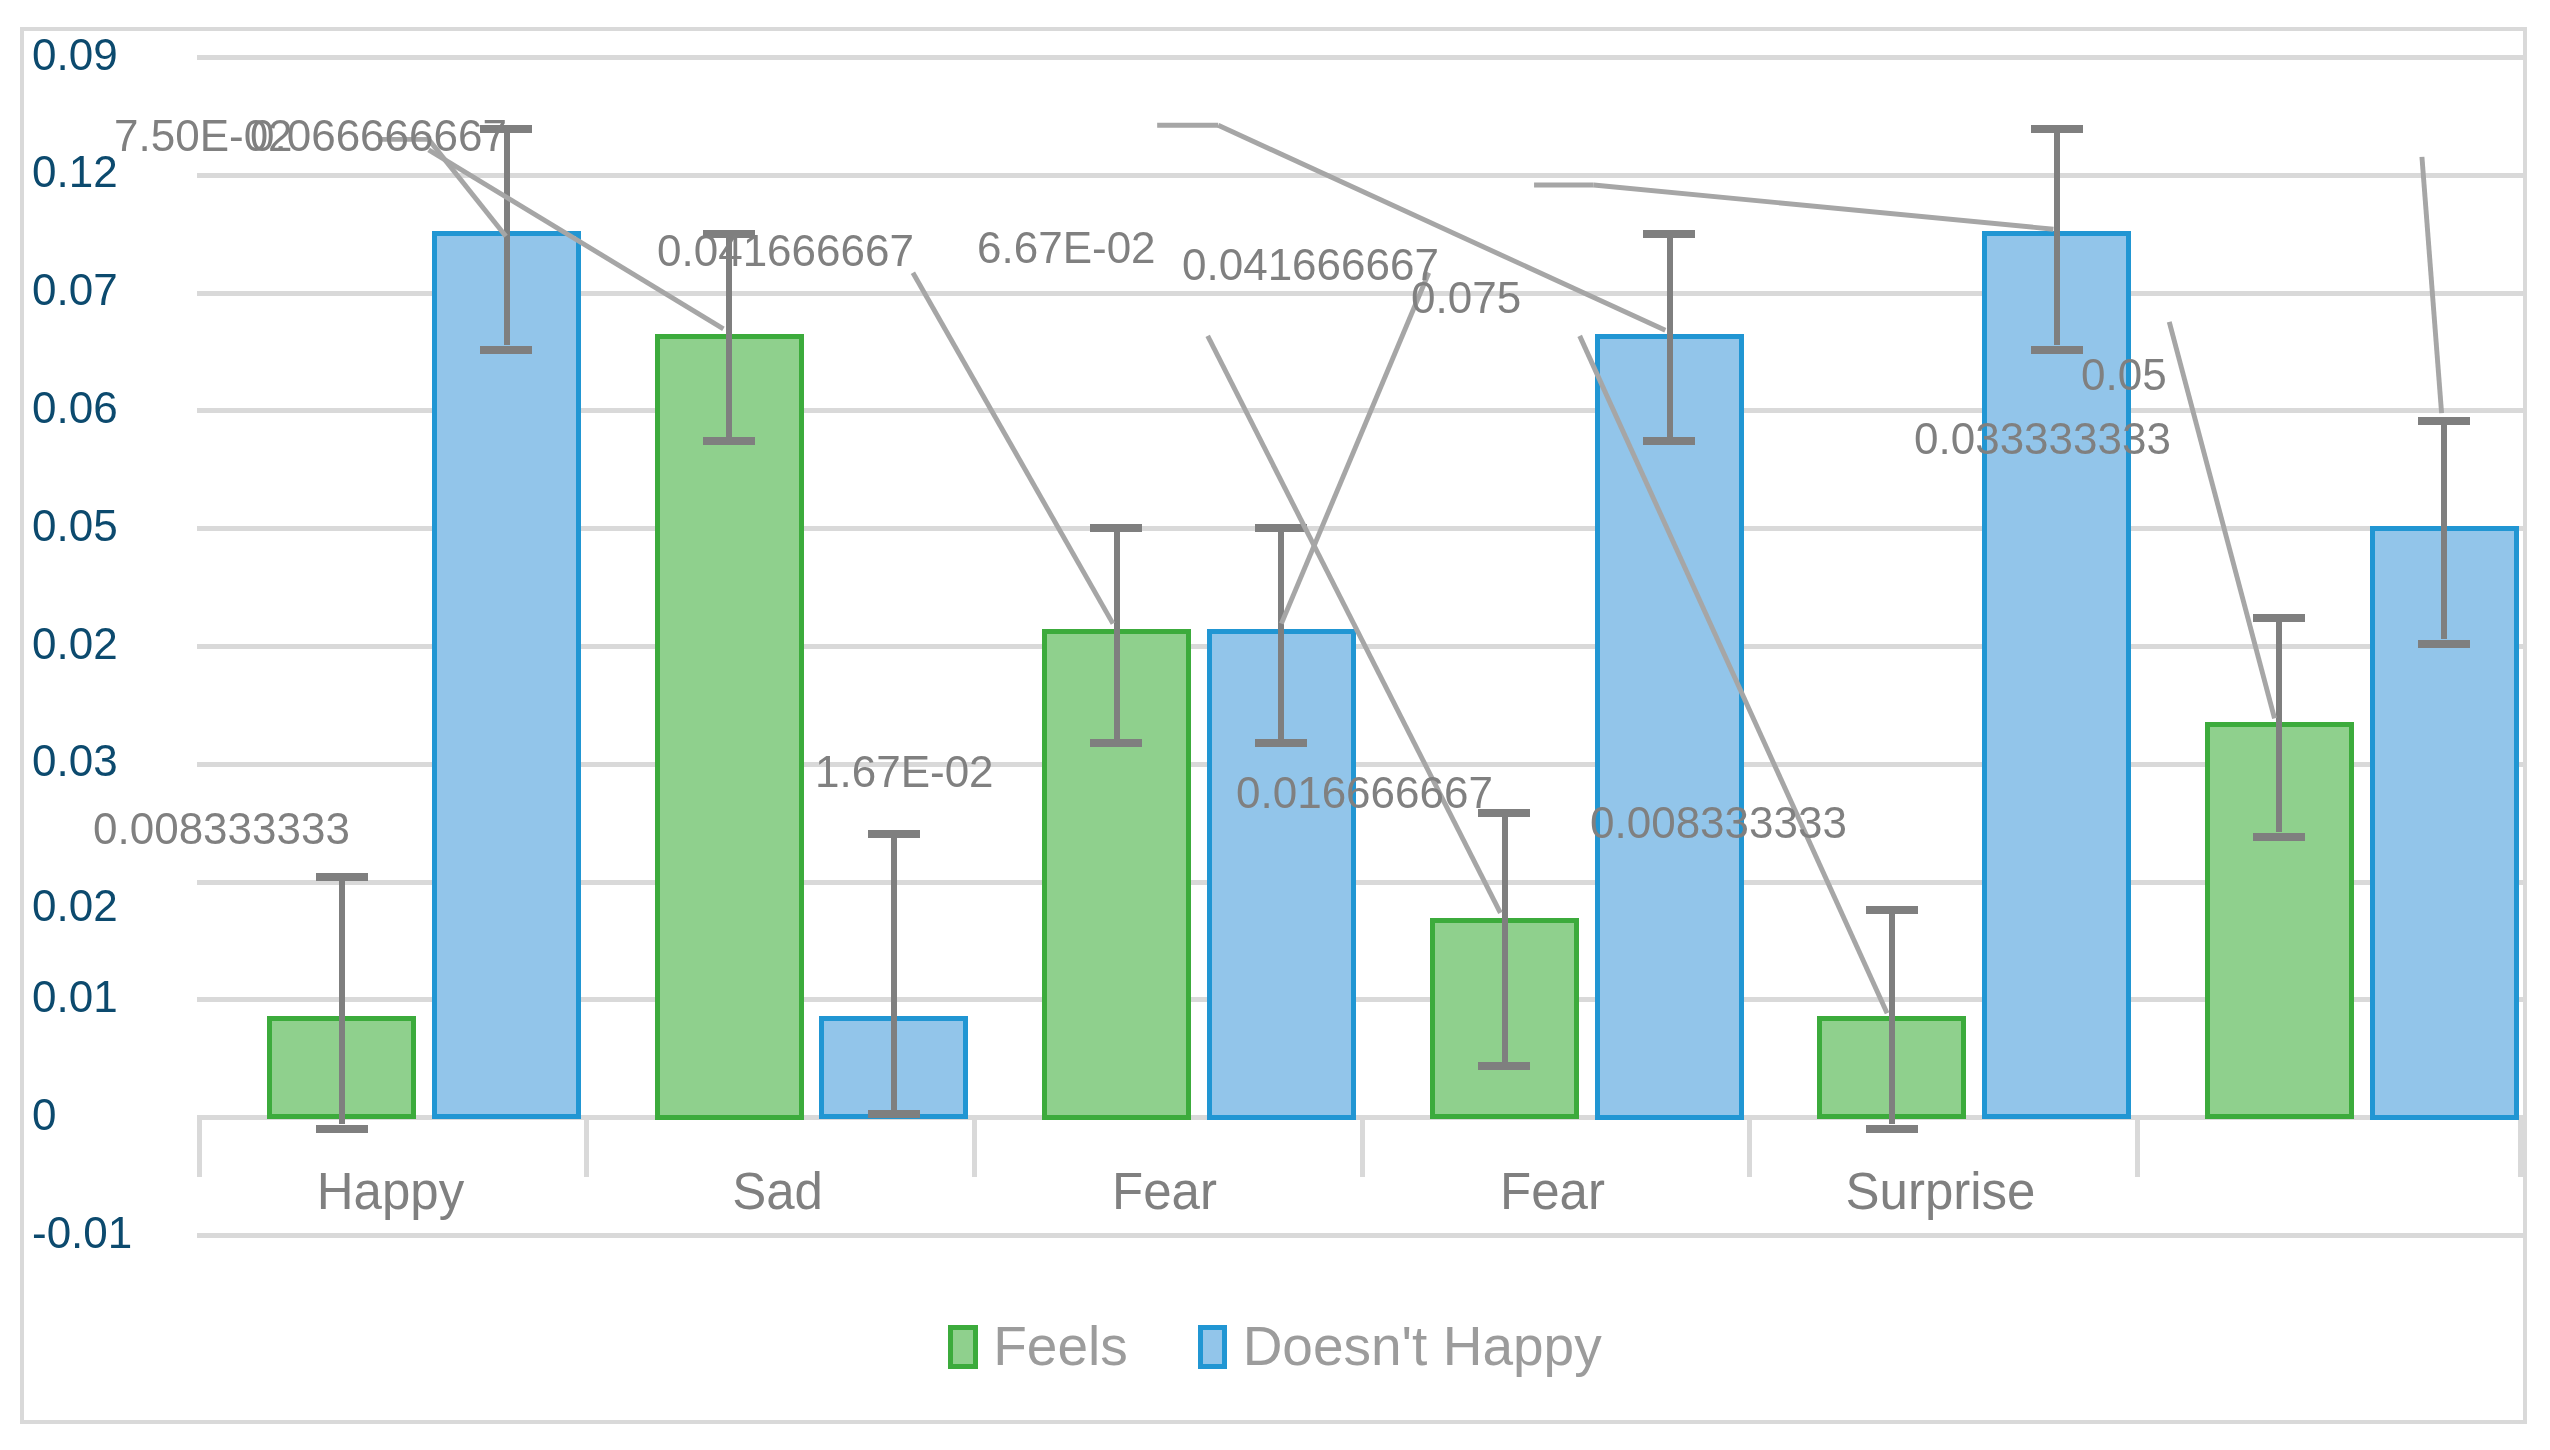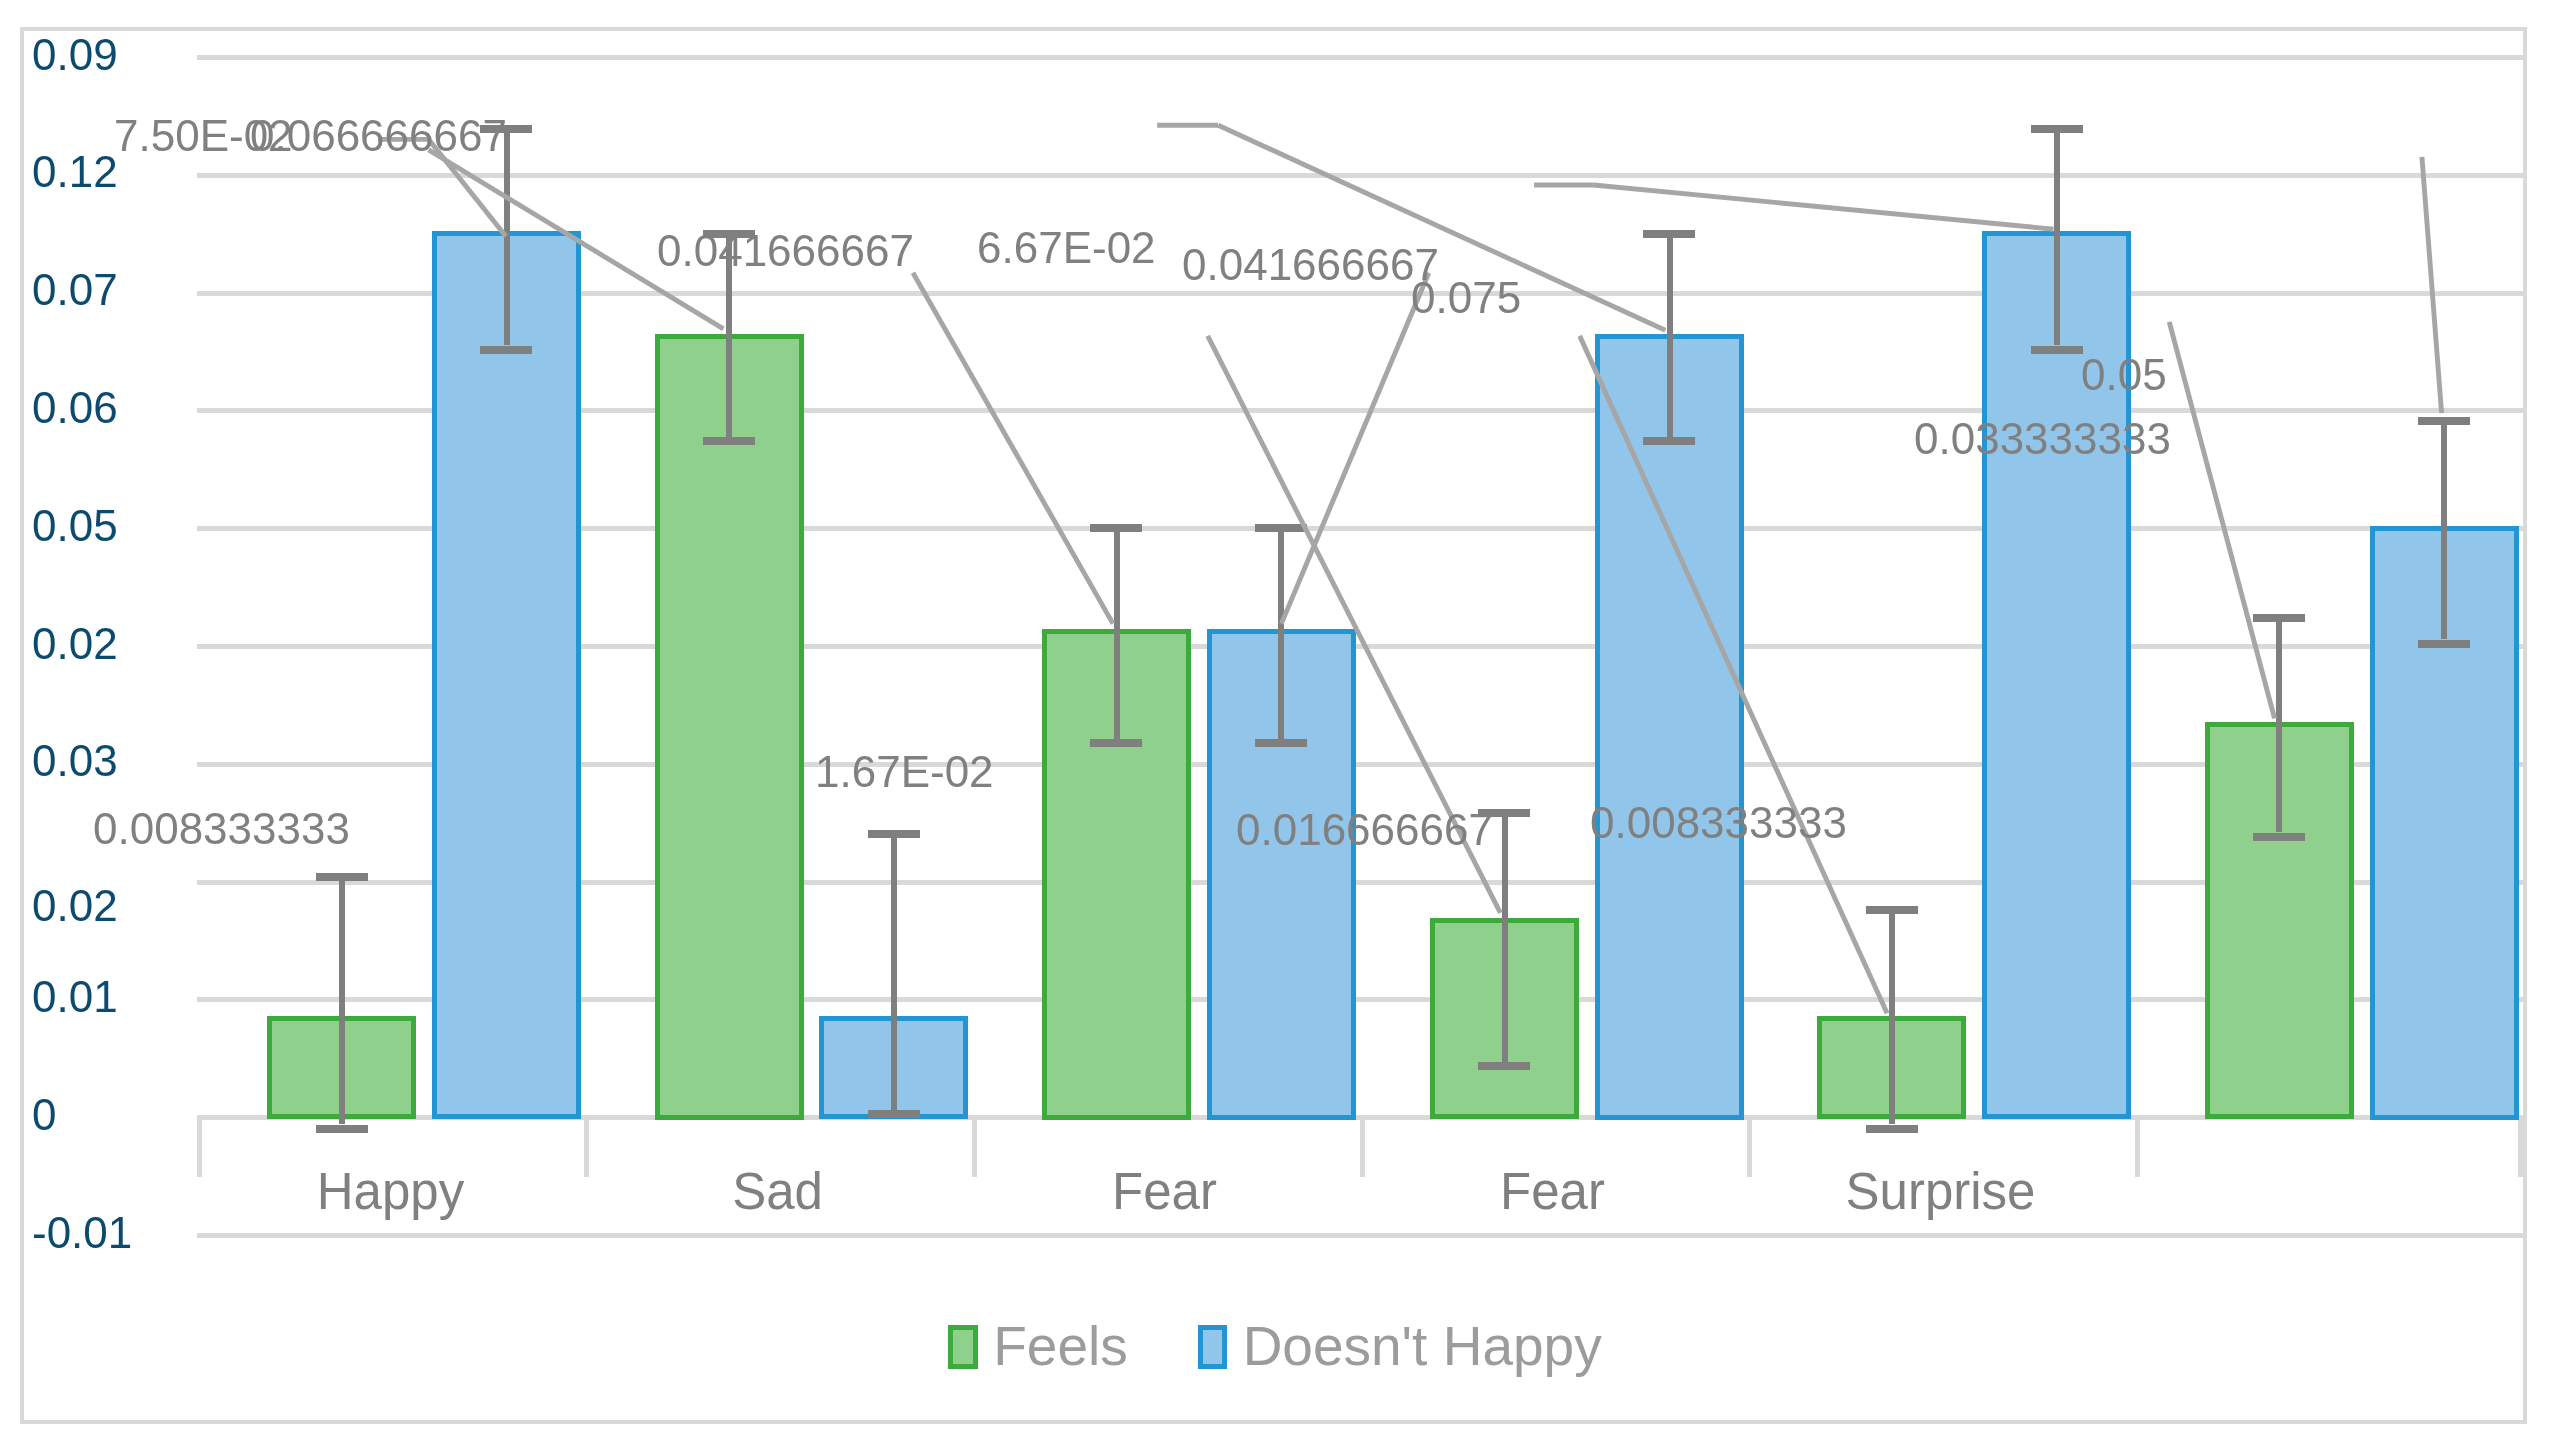--- a/index.html
+++ b/index.html
@@ -263,21 +263,21 @@
     <div class="dlabel" style="left:-83px; top:59px">7.50E-02</div>
     <div class="dlabel" style="left:53px;   top:59px">0.066666667</div>
     <div class="dlabel" style="left:460px;  top:174px">0.041666667</div>
     <div class="dlabel" style="left:985px; top:188px">0.041666667</div>
     <div class="dlabel" style="left:780px; top:171px">6.67E-02</div>
     <div class="dlabel" style="left:1214px; top:221px">0.075</div>
     <div class="dlabel" style="left:1884px; top:298px">0.05</div>
     <div class="dlabel" style="left:1717px; top:362px">0.033333333</div>
     <div class="dlabel" style="left:-104px; top:752px">0.008333333</div>
     <div class="dlabel" style="left:618px;  top:695px">1.67E-02</div>
-    <div class="dlabel" style="left:1039px; top:753px">0.016666667</div>
+    <div class="dlabel" style="left:1039px; top:716px">0.016666667</div>
     <div class="dlabel" style="left:1393px; top:746px">0.008333333</div>
 
   </div>
 
   <div class="xlabel" style="left:197px;  top:1166px; width:387px">Happy</div>
   <div class="xlabel" style="left:584px;  top:1166px; width:387px">Sad</div>
   <div class="xlabel" style="left:971px; top:1166px; width:387px">Fear</div>
   <div class="xlabel" style="left:1359px; top:1166px; width:387px">Fear</div>
   <div class="xlabel" style="left:1747px; top:1166px; width:387px">Surprise</div>
 

